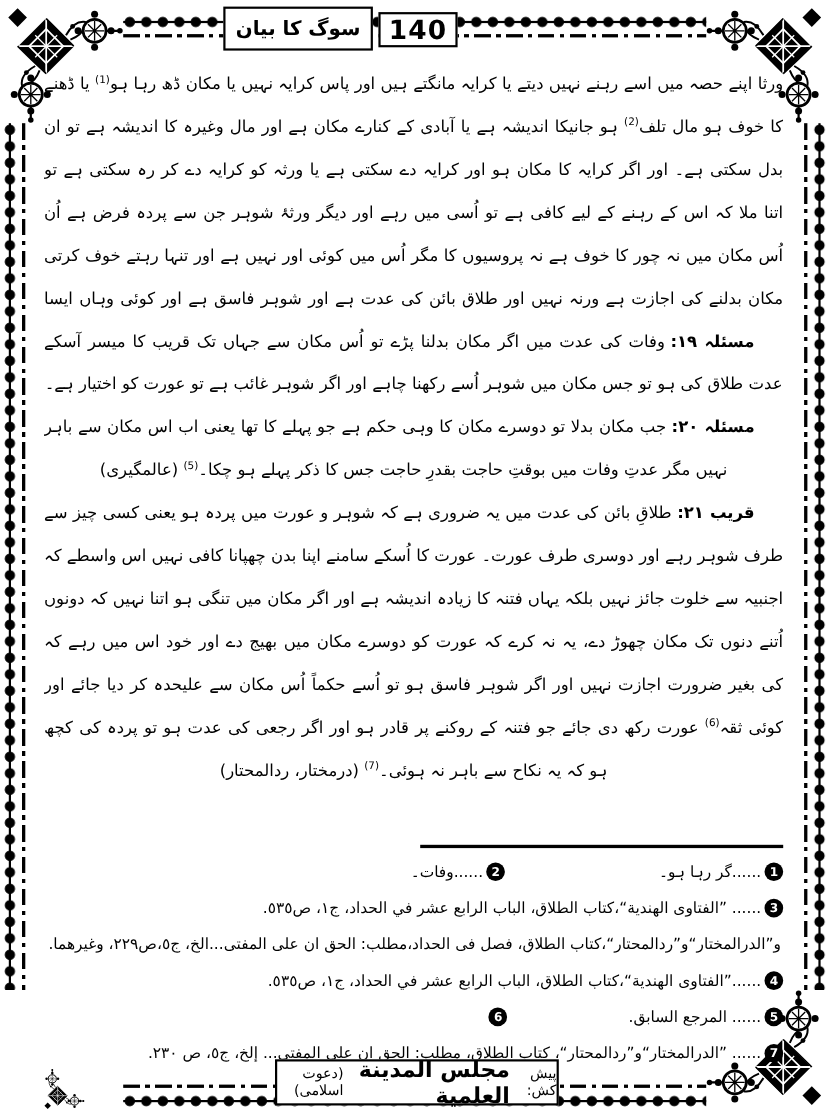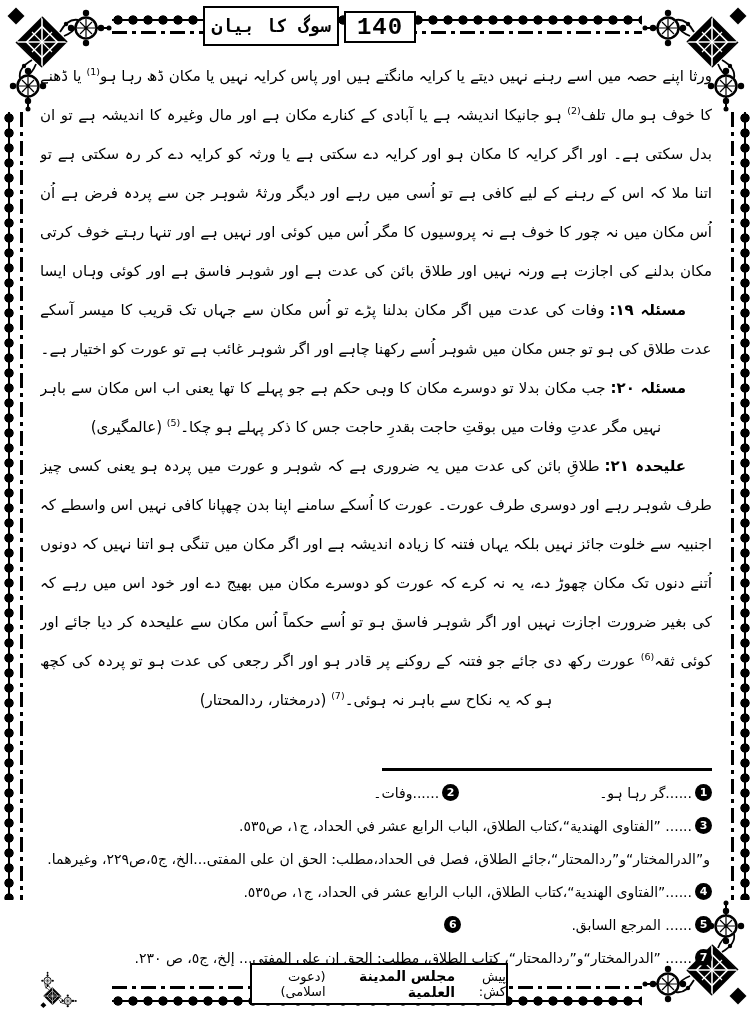--- a/index.html
+++ b/index.html
@@ -28,21 +28,21 @@
   .left-dash{left:20px;top:112px;bottom:112px;}
   .right-beads{right:3px;top:112px;bottom:112px;}
   .right-dash{right:20px;top:112px;bottom:112px;}
   .corner{position:absolute;width:112px;height:112px;z-index:2;}
   .corner.tl{top:2px;left:2px;}
   .corner.tr{top:2px;right:2px;transform:scaleX(-1);}
   .corner.bl{bottom:2px;left:2px;transform:scaleY(-1);}
   .corner.br{bottom:2px;right:2px;transform:scale(-1,-1);}
   
   .hdr-box{position:absolute;background:#fff;border:2.5px solid #000;z-index:5;
-    display:flex;align-items:center;justify-content:center;direction:rtl;font-family:Liberation Mono, monospace;}
+    display:flex;align-items:center;justify-content:center;direction:rtl;}
   .hdr-chapter{top:6px;left:203px;width:132px;height:36px;font-size:18px;font-weight:bold;}
   .hdr-page{top:11px;left:344px;width:68px;height:28px;font-size:24px;font-weight:bold;letter-spacing:1px;}
   .hdr-book{top:5px;left:478px;width:225px;height:33px;font-size:15.5px;font-weight:bold;}
   
   .body{position:absolute;top:57px;right:42px;left:40px;z-index:3;
     direction:rtl;font-size:15px;}
   .bl{height:39px;line-height:39px;overflow:hidden;
       text-align:justify;text-align-last:justify;}
   .bl.c{text-align:center;text-align-last:center;}
   .bl.indent{padding-right:26px;}
@@ -58,21 +58,21 @@
   .fn{display:inline-flex;align-items:center;}
   .fnnum{display:inline-flex;flex:none;width:17px;height:17px;border-radius:50%;
     background:#000;color:#fff;font-size:11px;font-weight:bold;
     align-items:center;justify-content:center;margin-left:3px;}
   .fn-cont{padding-right:2px;}
   
   .footer-box{position:absolute;top:963px;left:250px;width:254px;height:38px;
     border:2px solid #000;background:#fff;z-index:6;
     display:flex;align-items:center;justify-content:center;column-gap:4px;
     direction:rtl;font-size:13px;}
-  .footer-pub{font-weight:bold;font-size:14px;}
+  .footer-pub{font-weight:bold;font-size:20px;}
 </style>
 </head>
 <body>
 
 <div class="page">
 
   <svg class="corner tl" viewBox="0 0 112 112" aria-hidden="true">
     <g id="cornerart">
       <rect x="8" y="8" width="12" height="12" fill="#000" transform="rotate(45 14 14)"></rect>
       <rect x="22" y="22" width="36" height="36" fill="#000" transform="rotate(45 40 40)"></rect>
@@ -136,21 +136,21 @@
     <div class="bl">مکان بدلنے کی اجازت ہے ورنہ نہیں اور طلاق بائن کی عدت ہے اور شوہر فاسق ہے اور کوئی وہاں ایسا نہیں کہ اگر اُس کی نیت بد ہو</div>
     <div class="bl indent">
       <span class="masla-label">مسئلہ ۱۹:</span><span>وفات کی عدت میں اگر مکان بدلنا پڑے تو اُس مکان سے جہاں تک قریب کا میسر آسکے اُسے لے اور</span>
     </div>
     <div class="bl c">عدت طلاق کی ہو تو جس مکان میں شوہر اُسے رکھنا چاہے اور اگر شوہر غائب ہے تو عورت کو اختیار ہے۔ (عالمگیری)</div>
     <div class="bl indent">
       <span class="masla-label">مسئلہ ۲۰:</span><span>جب مکان بدلا تو دوسرے مکان کا وہی حکم ہے جو پہلے کا تھا یعنی اب اس مکان سے باہر جانے کی اجازت</span>
     </div>
     <div class="bl c">نہیں مگر عدتِ وفات میں بوقتِ حاجت بقدرِ حاجت جس کا ذکر پہلے ہو چکا۔<sup>(5)</sup> (عالمگیری)</div>
     <div class="bl indent">
-      <span class="masla-label">علیحدہ ۲۱:</span><span>طلاقِ بائن کی عدت میں یہ ضروری ہے کہ شوہر و عورت میں پردہ ہو یعنی کسی چیز سے آڑ کر دی جائے کہ ایک</span>
+      <span class="masla-label">قریب ۲۱:</span><span>طلاقِ بائن کی عدت میں یہ ضروری ہے کہ شوہر و عورت میں پردہ ہو یعنی کسی چیز سے آڑ کر دی جائے کہ ایک</span>
     </div>
     <div class="bl">طرف شوہر رہے اور دوسری طرف عورت۔ عورت کا اُسکے سامنے اپنا بدن چھپانا کافی نہیں اس واسطے کہ عورت اب اجنبیہ ہے اور</div>
     <div class="bl">اجنبیہ سے خلوت جائز نہیں بلکہ یہاں فتنہ کا زیادہ اندیشہ ہے اور اگر مکان میں تنگی ہو اتنا نہیں کہ دونوں الگ الگ رہ سکیں تو شوہر</div>
     <div class="bl">اُتنے دنوں تک مکان چھوڑ دے، یہ نہ کرے کہ عورت کو دوسرے مکان میں بھیج دے اور خود اس میں رہے کہ عورت کو مکان بدلنے</div>
     <div class="bl">کی بغیر ضرورت اجازت نہیں اور اگر شوہر فاسق ہو تو اُسے حکماً اُس مکان سے علیحدہ کر دیا جائے اور اگر نہ نکلے تو اُس مکان میں</div>
     <div class="bl">کوئی ثقہ<sup>(6)</sup> عورت رکھ دی جائے جو فتنہ کے روکنے پر قادر ہو اور اگر رجعی کی عدت ہو تو پردہ کی کچھ حاجت نہیں اگرچہ شوہر فاسق</div>
     <div class="bl c">ہو کہ یہ نکاح سے باہر نہ ہوئی۔<sup>(7)</sup> (درمختار، ردالمحتار)</div>
   </div>
 
   <div class="footnotes">
@@ -165,21 +165,21 @@
         <span class="fn-text">......وفات۔</span>
       </span>
     </div>
     <div class="fn-row">
       <span class="fn">
         <span class="fnnum">3</span>
         <span class="fn-text">...... ”الفتاوى الهندية“،كتاب الطلاق، الباب الرابع عشر في الحداد، ج١، ص٥٣٥.</span>
       </span>
     </div>
     <div class="fn-row fn-cont">
-      <span class="fn-text">و”الدرالمختار“و”ردالمحتار“،جائے الطلاق، فصل فى الحداد،مطلب: الحق ان على المفتى...الخ، ج٥،ص٢٢٩، وغيرهما.</span>
+      <span class="fn-text">و”الدرالمختار“و”ردالمحتار“،كتاب الطلاق، فصل فى الحداد،مطلب: الحق ان على المفتى...الخ، ج٥،ص٢٢٩، وغيرهما.</span>
     </div>
     <div class="fn-row">
       <span class="fn">
         <span class="fnnum">4</span>
         <span class="fn-text">......”الفتاوى الهندية“،كتاب الطلاق، الباب الرابع عشر في الحداد، ج١، ص٥٣٥.</span>
       </span>
     </div>
     <div class="fn-row g2">
       <span class="fn">
         <span class="fnnum">5</span>

